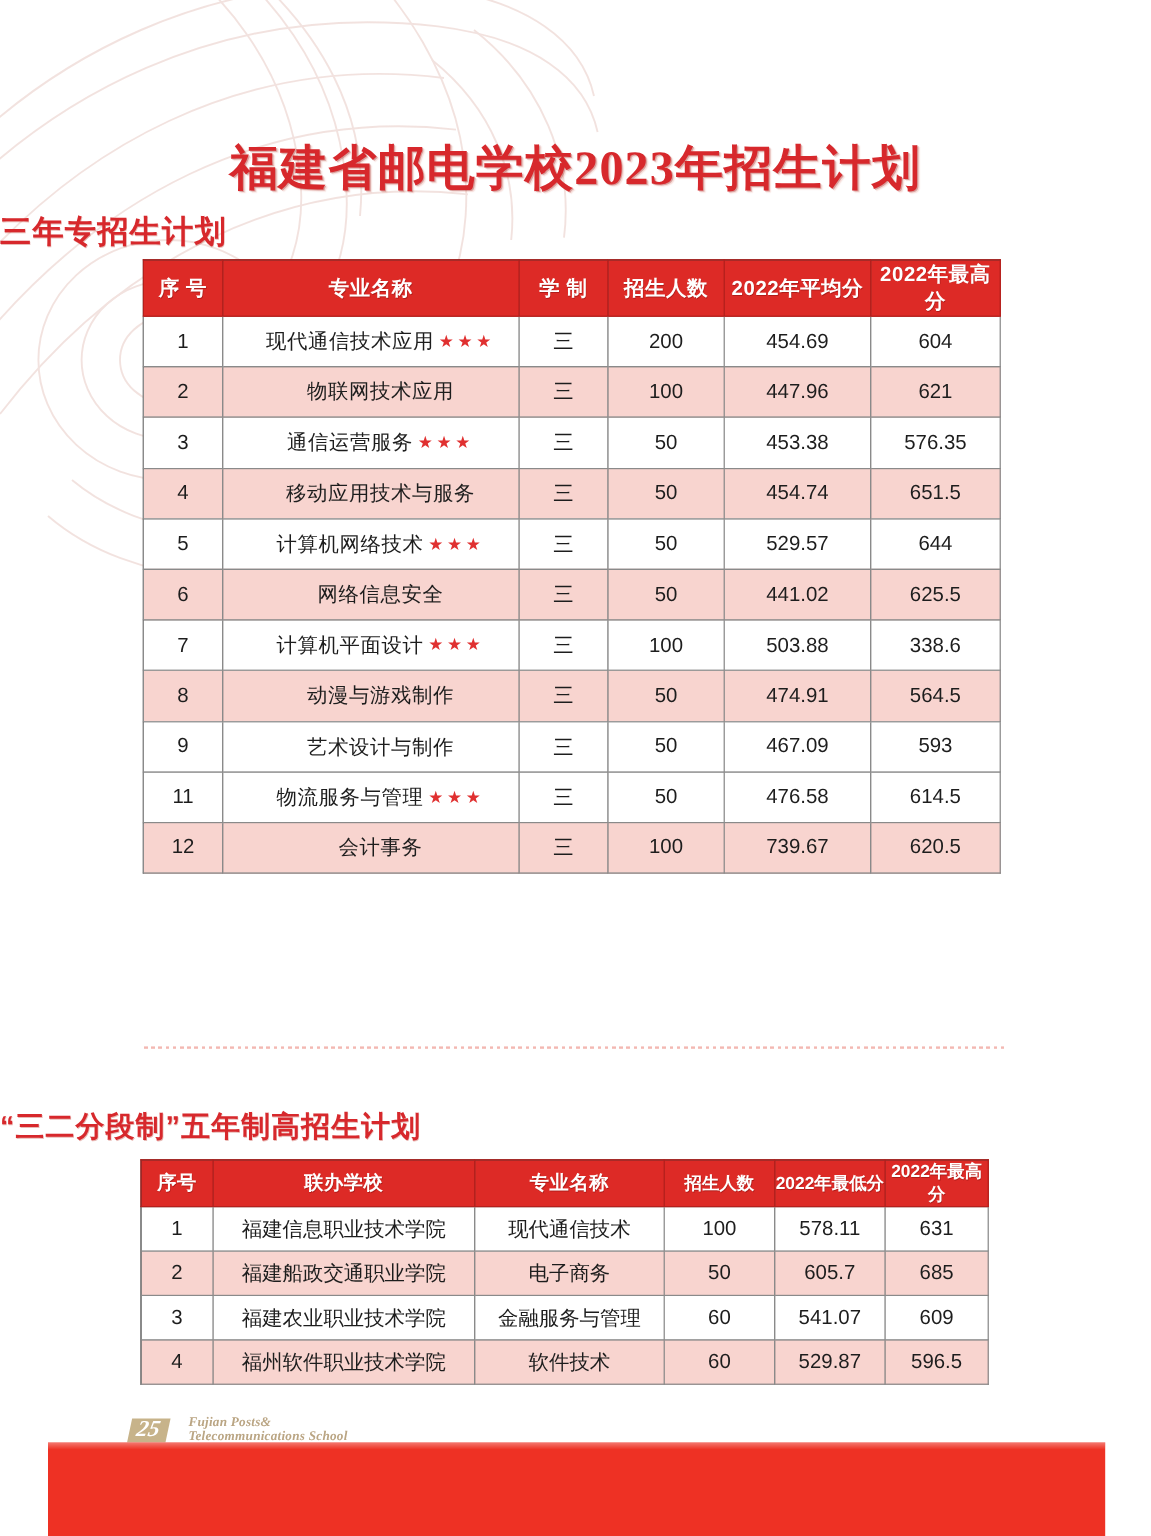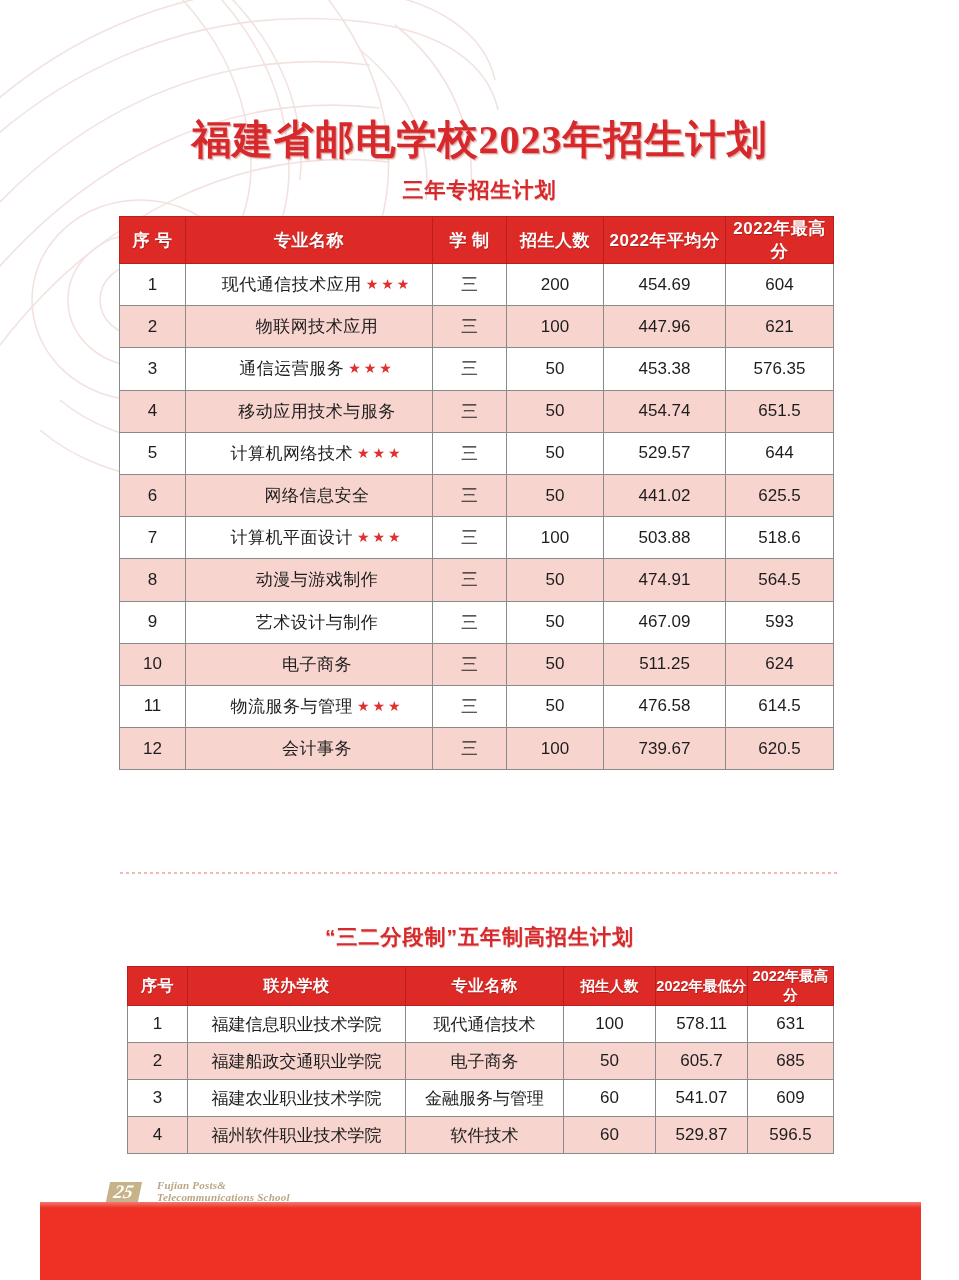--- a/index.html
+++ b/index.html
@@ -45,35 +45,33 @@
     font-size: 40px;
     letter-spacing: 1px;
     color: #d7282c;
     text-shadow: 1px 1px 0 rgba(150,20,20,0.30), 2px 2px 1px rgba(200,60,40,0.18);
   }
   .sub-title {
     position: absolute;
     top: 176px;
     left: 0;
     width: 959px;
-    text-align: center;
-    font-weight: bold;
-    font-size: 21px;
+    font-weight: bold;
+    font-size: 26px;
     color: #d7282c;
     letter-spacing: 1px;
     text-shadow: 0.5px 0.5px 0 rgba(190,60,50,0.35);
   }
   .sub-title2 {
     position: absolute;
     top: 923px;
     left: 0;
     width: 959px;
-    text-align: center;
-    font-weight: bold;
-    font-size: 21px;
+    font-weight: bold;
+    font-size: 24px;
     color: #d7282c;
     letter-spacing: 1px;
     text-shadow: 0.5px 0.5px 0 rgba(190,60,50,0.35);
   }
 
   
   table.plan {
     position: absolute;
     border-collapse: collapse;
     table-layout: fixed;
@@ -120,21 +118,21 @@
   #table1 {
     left: 119px;
     top: 216px;
     width: 714px;
   }
   #table1 thead th { height: 37px; }
   #table1 tbody td { height: 41.2px; }
 
   
   #table2 {
-    left: 127px;
+    left: 117px;
     top: 966px;
     width: 706px;
   }
   #table2 thead th { height: 36px; font-size: 16px; }
   #table2 tbody td { height: 36px; font-size: 17px; }
   #table2 .hdr-small { font-size: 14.5px; letter-spacing: 0px; }
 
   
   .note {
     position: absolute;
@@ -308,45 +306,37 @@
           <td>50</td>
           <td>441.02</td>
           <td>625.5</td>
         </tr>
         <tr>
           <td>7</td>
           <td class="name-cell"><span>计算机平面设计</span><span class="stars">★★★</span></td>
           <td>三</td>
           <td>100</td>
           <td>503.88</td>
-          <td>518.6</td>
+          <td>338.6</td>
         </tr>
         <tr class="alt">
           <td>8</td>
           <td class="name-cell"><span>动漫与游戏制作</span></td>
           <td>三</td>
           <td>50</td>
           <td>474.91</td>
           <td>564.5</td>
         </tr>
         <tr>
           <td>9</td>
           <td class="name-cell"><span>艺术设计与制作</span></td>
           <td>三</td>
           <td>50</td>
           <td>467.09</td>
           <td>593</td>
-        </tr>
-        <tr class="alt">
-          <td>10</td>
-          <td class="name-cell"><span>电子商务</span></td>
-          <td>三</td>
-          <td>50</td>
-          <td>511.25</td>
-          <td>624</td>
         </tr>
         <tr>
           <td>11</td>
           <td class="name-cell"><span>物流服务与管理</span><span class="stars">★★★</span></td>
           <td>三</td>
           <td>50</td>
           <td>476.58</td>
           <td>614.5</td>
         </tr>
         <tr class="alt">

